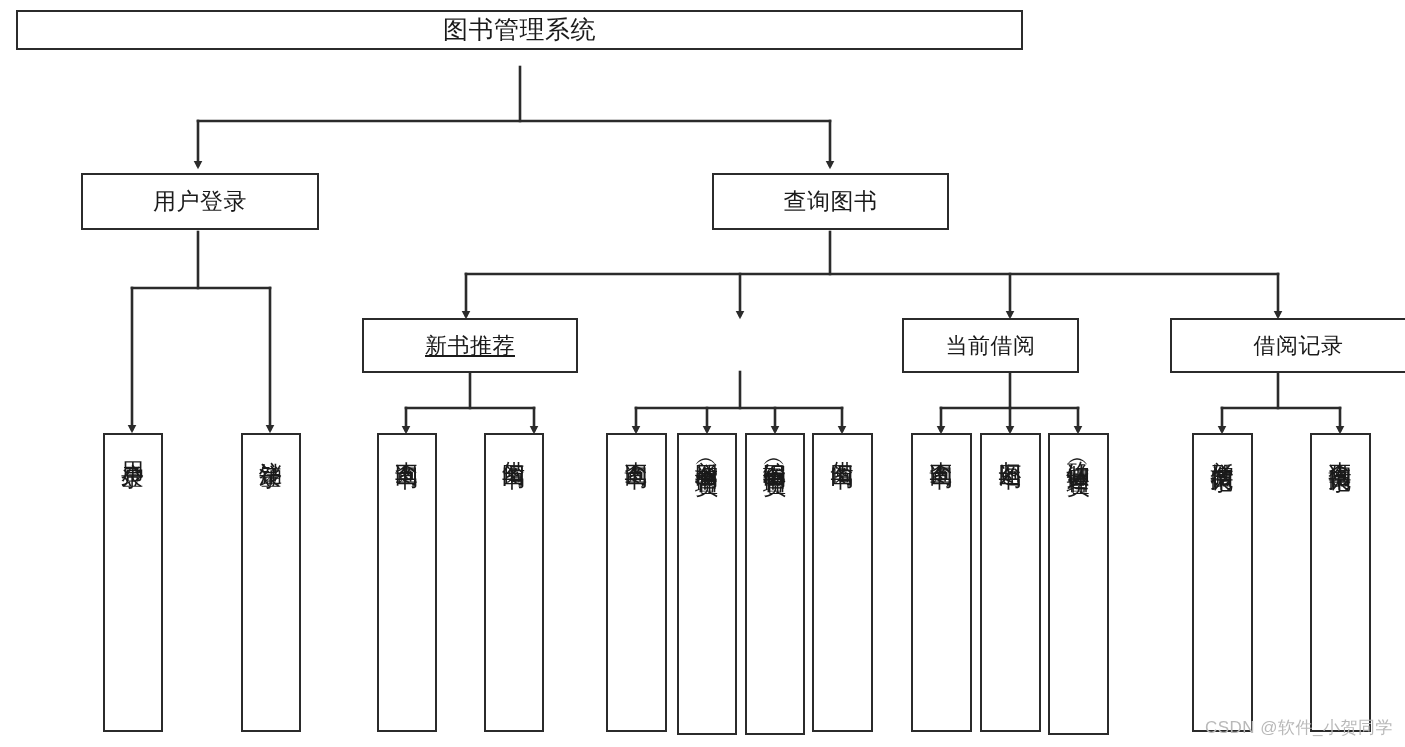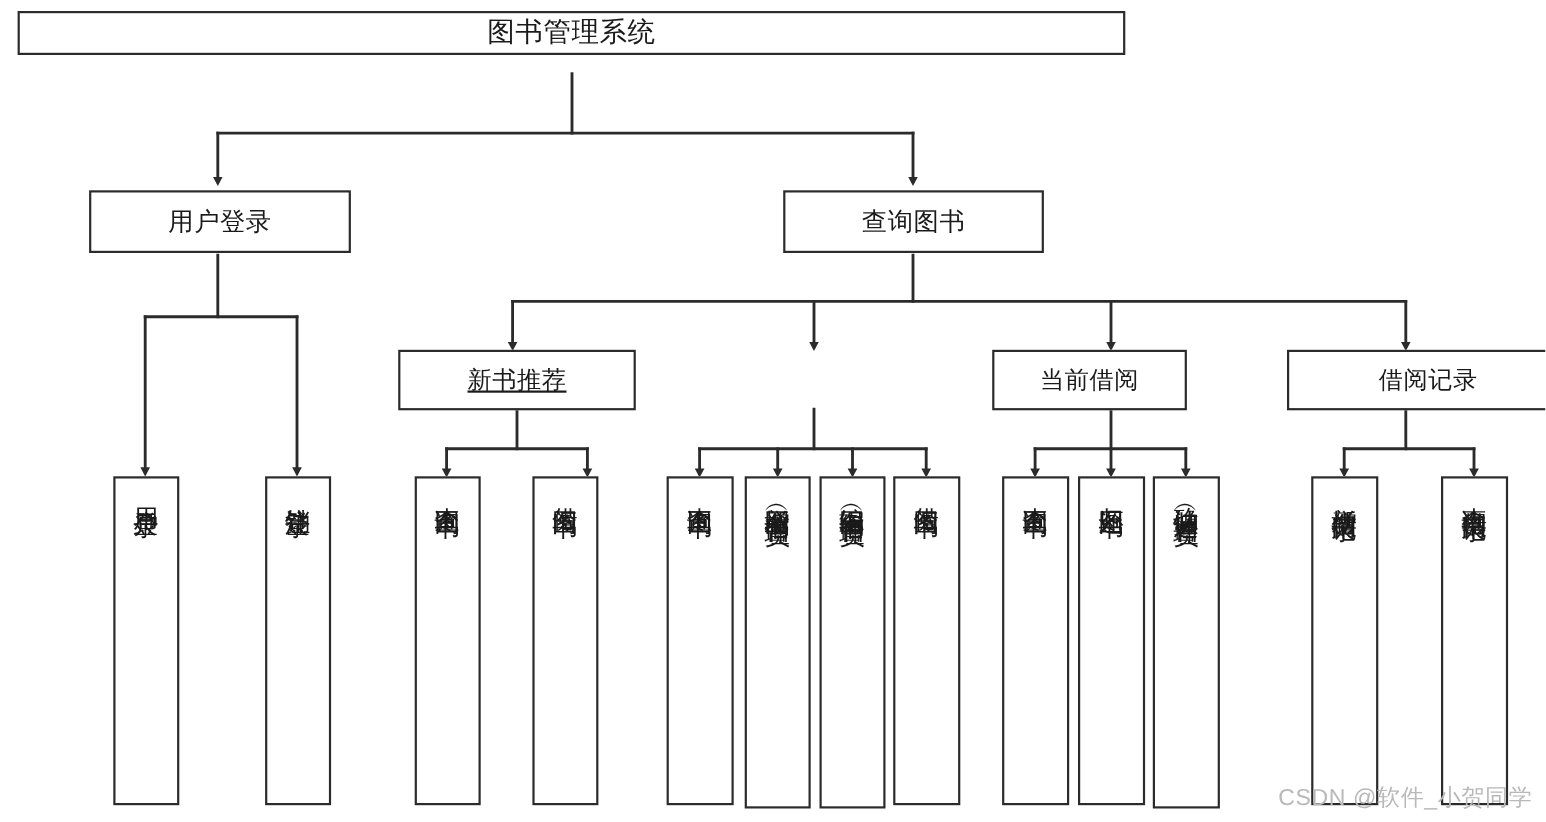--- a/index.html
+++ b/index.html
@@ -77,21 +77,21 @@
     text-orientation: upright;
     font-size: 23px;
     line-height: 1.05;
     letter-spacing: 2px;
     white-space: nowrap;
   }
   .watermark {
     position: absolute;
     right: 12px;
     bottom: 8px;
-    font-size: 21px;
+    font-size: 17px;
     color: #b9b9b9;
     z-index: 5;
     white-space: nowrap;
     letter-spacing: 0.5px;
   }
 </style>
 </head>
 <body>
 
 <div id="canvas">

